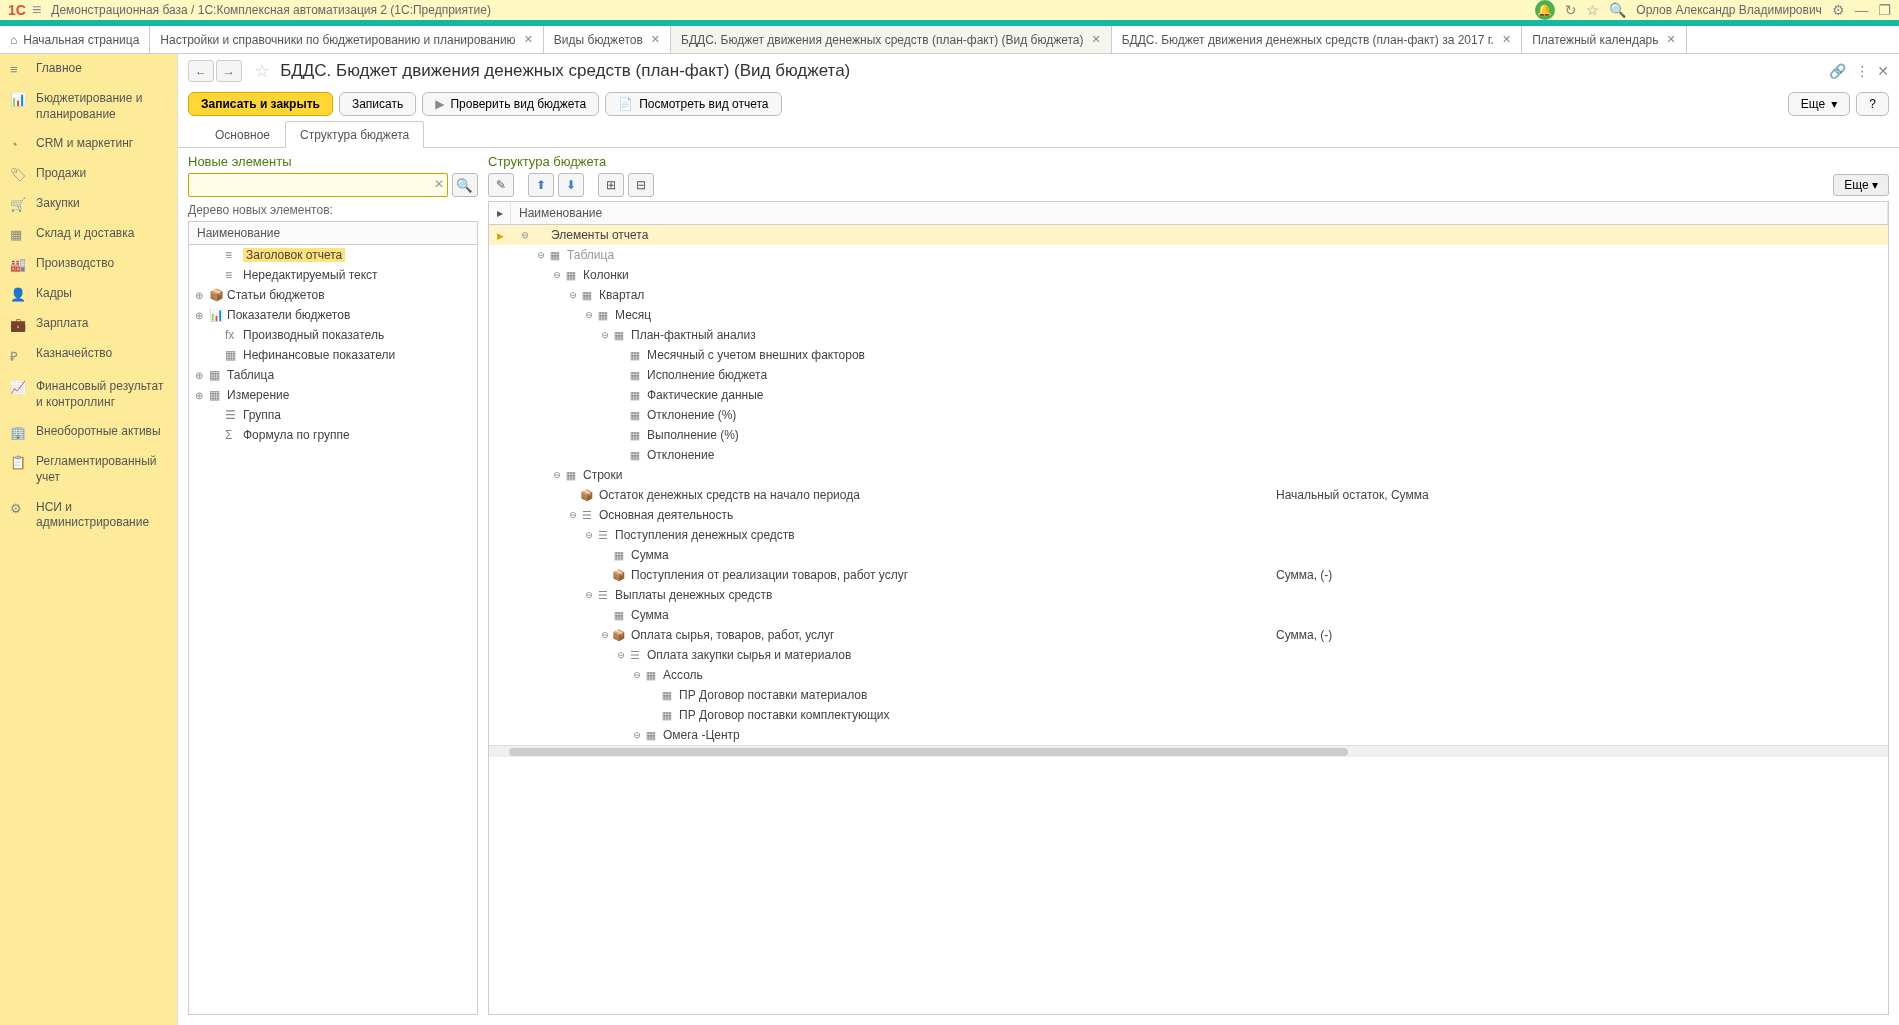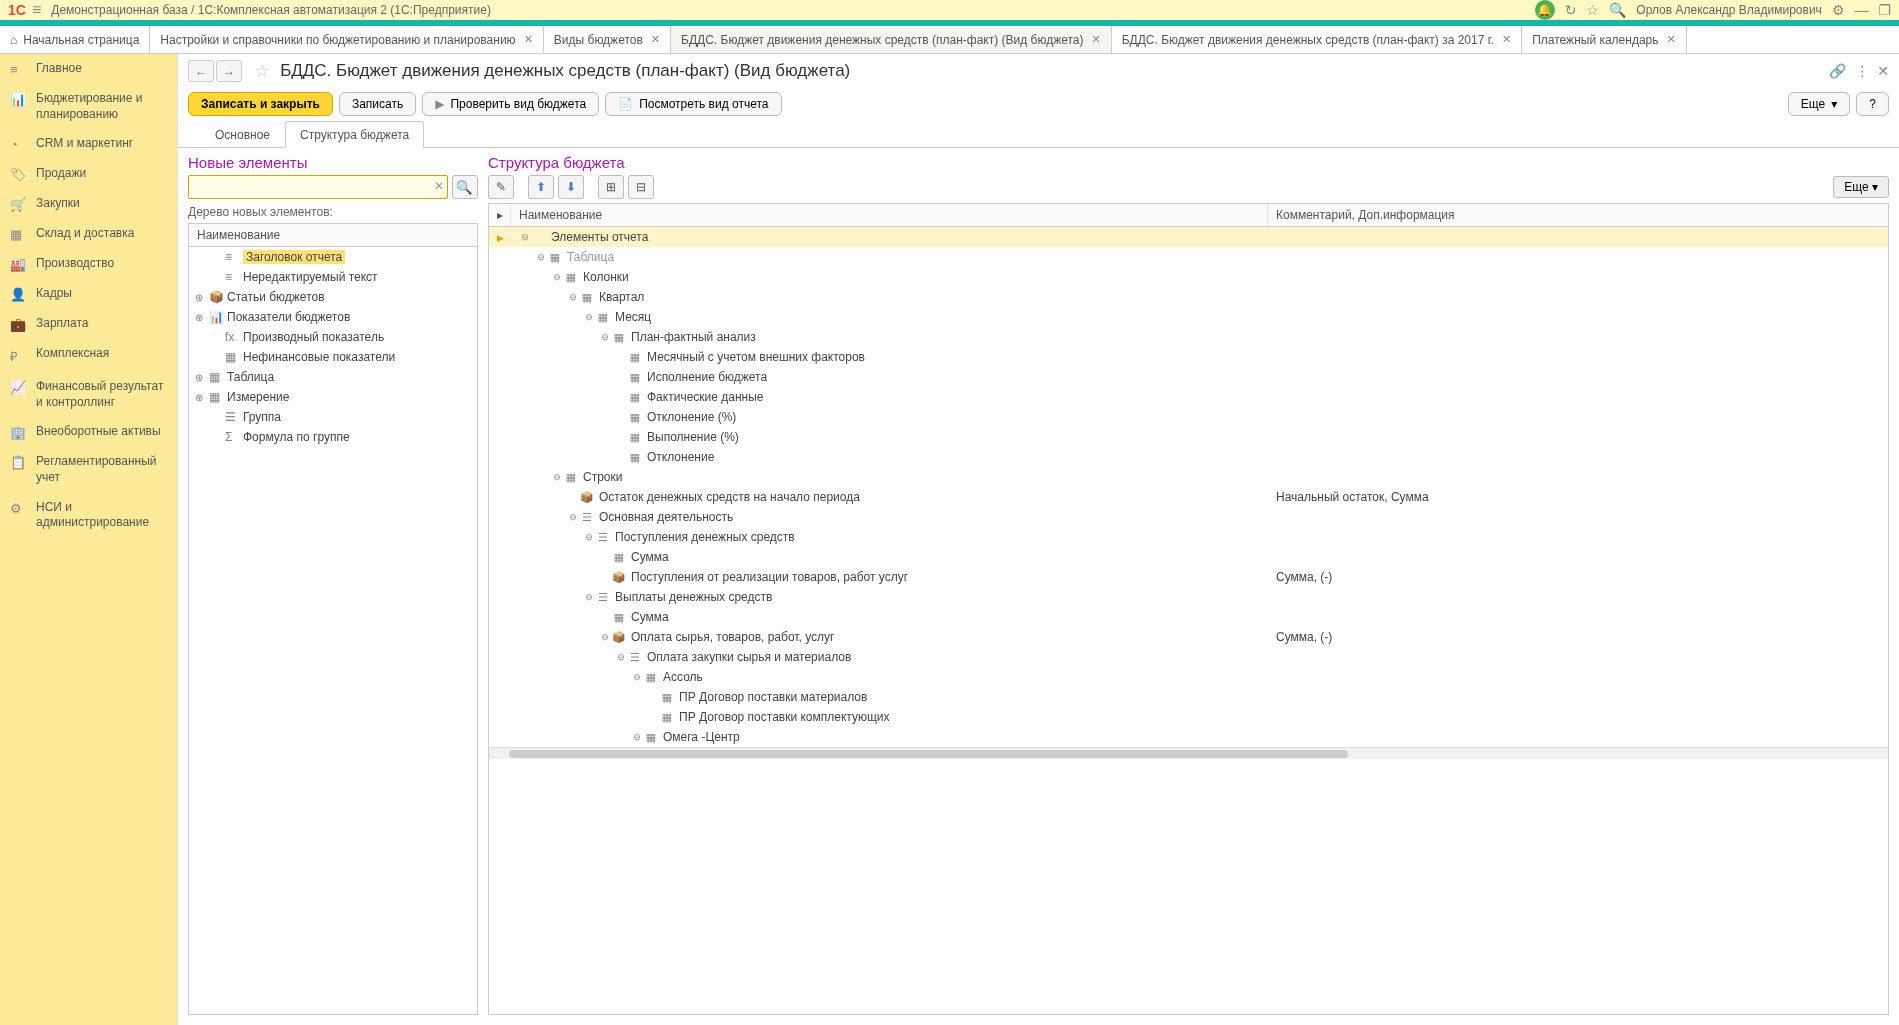--- a/index.html
+++ b/index.html
@@ -52,21 +52,21 @@
 
 .innertabs { display: flex; border-bottom: 1px solid #ccc; padding: 0 22px; }
 .innertabs .itab { padding: 6px 14px; cursor: pointer; color: #555; border: 1px solid transparent; border-bottom: none; position: relative; top: 1px; }
 .innertabs .itab.active { border-color: #ccc; background: #fff; border-radius: 3px 3px 0 0; }
 
 
 .panels { display: flex; flex: 1; overflow: hidden; padding: 6px 10px 10px; gap: 10px; }
 
 
 .leftp { width: 290px; display: flex; flex-direction: column; }
-.panel-title { color: #a21caf; font-size: 15px; margin-bottom: 4px; }
+.panel-title { color: #4d7c0f; font-size: 13px; margin-bottom: 4px; }
 .searchrow { display: flex; gap: 4px; margin-bottom: 6px; }
 .searchrow .sinput { flex: 1; position: relative; }
 .searchrow input { width: 100%; height: 24px; border: 1px solid #c9a500; background: #fffde5; padding: 0 24px 0 6px; border-radius: 2px; }
 .searchrow .clear { position: absolute; right: 4px; top: 4px; color: #999; cursor: pointer; font-size: 12px; }
 .searchrow .sbtn { width: 26px; height: 24px; border: 1px solid #bbb; background: #f5f5f5; border-radius: 3px; cursor: pointer; display: flex; align-items: center; justify-content: center; }
 .treehdr { font-size: 12px; color: #666; margin-bottom: 4px; }
 .treebox { border: 1px solid #ccc; flex: 1; overflow: auto; }
 .treebox .colhdr { border-bottom: 1px solid #ccc; padding: 4px 8px; background: #fafafa; font-size: 12px; color: #555; }
 .treebox .trow { display: flex; align-items: center; padding: 3px 6px; cursor: pointer; font-size: 12px; color: #444; }
 .treebox .trow .exp { width: 14px; color: #888; font-size: 10px; }
@@ -154,21 +154,21 @@
 
 <div class="main">
 
   <div class="sidebar" id="sidebar">
       <div class="navitem">
         <span class="nicon">≡</span>
         <span class="nlabel">Главное</span>
       </div>
       <div class="navitem">
         <span class="nicon">📊</span>
-        <span class="nlabel">Бюджетирование и планированию</span>
+        <span class="nlabel">Бюджетирование и планирование</span>
       </div>
       <div class="navitem">
         <span class="nicon">◔</span>
         <span class="nlabel">CRM и маркетинг</span>
       </div>
       <div class="navitem">
         <span class="nicon">🏷</span>
         <span class="nlabel">Продажи</span>
       </div>
       <div class="navitem">
@@ -186,21 +186,21 @@
       <div class="navitem">
         <span class="nicon">👤</span>
         <span class="nlabel">Кадры</span>
       </div>
       <div class="navitem">
         <span class="nicon">💼</span>
         <span class="nlabel">Зарплата</span>
       </div>
       <div class="navitem">
         <span class="nicon">₽</span>
-        <span class="nlabel">Комплексная</span>
+        <span class="nlabel">Казначейство</span>
       </div>
       <div class="navitem">
         <span class="nicon">📈</span>
         <span class="nlabel">Финансовый результат и контроллинг</span>
       </div>
       <div class="navitem">
         <span class="nicon">🏢</span>
         <span class="nlabel">Внеоборотные активы</span>
       </div>
       <div class="navitem">
@@ -330,21 +330,20 @@
           <button class="tbtn">⊟</button>
           <div class="right">
             <button class="more"><span>Еще</span> ▾</button>
           </div>
         </div>
         <div class="rtable">
           <div class="rtable-inner">
             <div class="hdr">
               <div class="hcell mark">▸</div>
               <div class="hcell name">Наименование</div>
-              <div class="hcell comment">Комментарий, Доп.информация</div>
             </div>
             <div id="righttree">
                 <div class="rrow selected">
                   <div class="rcell mark"></div>
                   <div class="rcell name" style="padding-left: 8px;">
                     <span class="exp">⊖</span>
                     <span class="ricon "></span>
                     <span>Элементы отчета</span>
                   </div>
                   <div class="rcell comment"></div>

